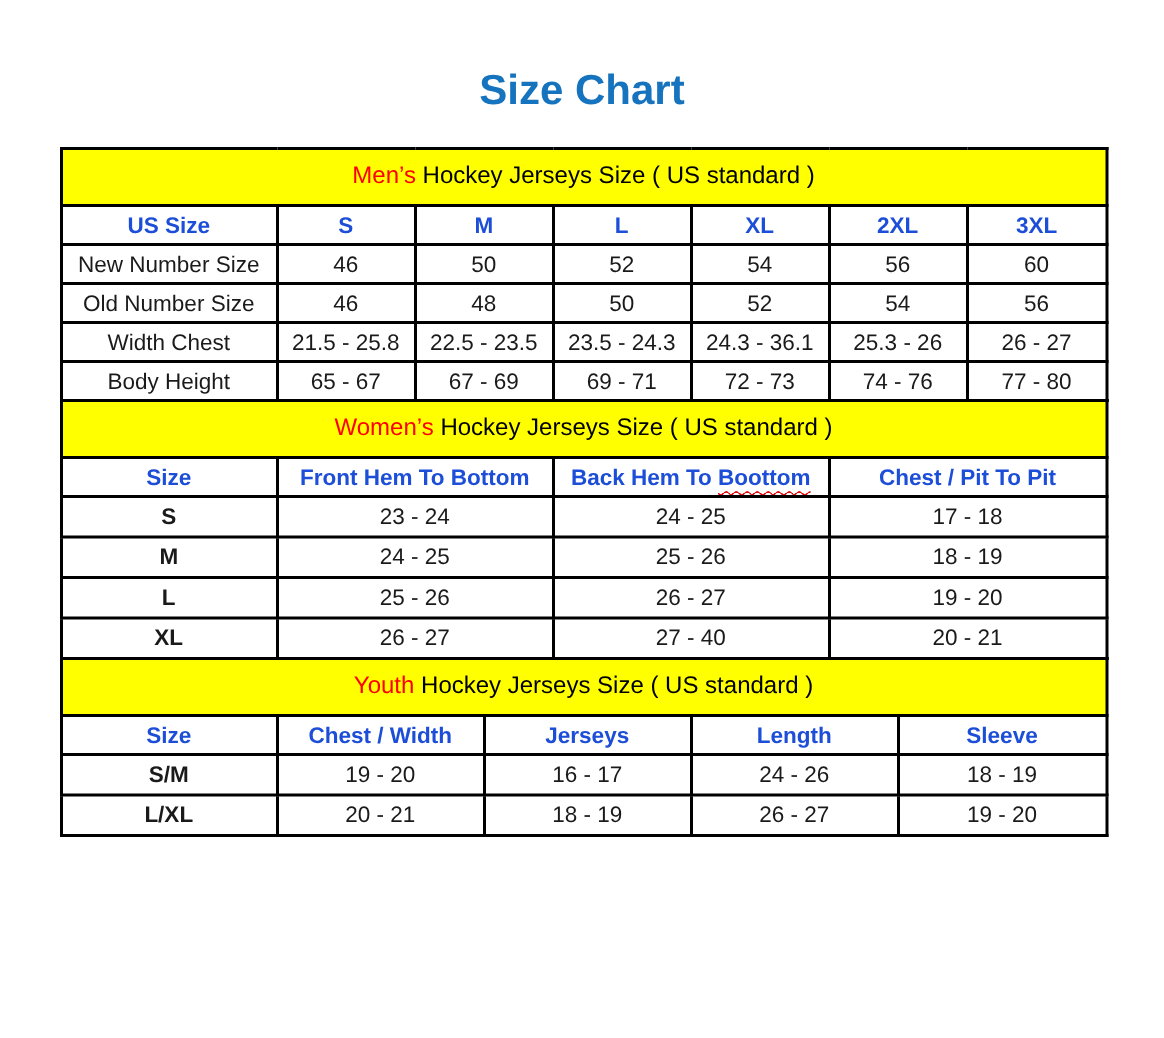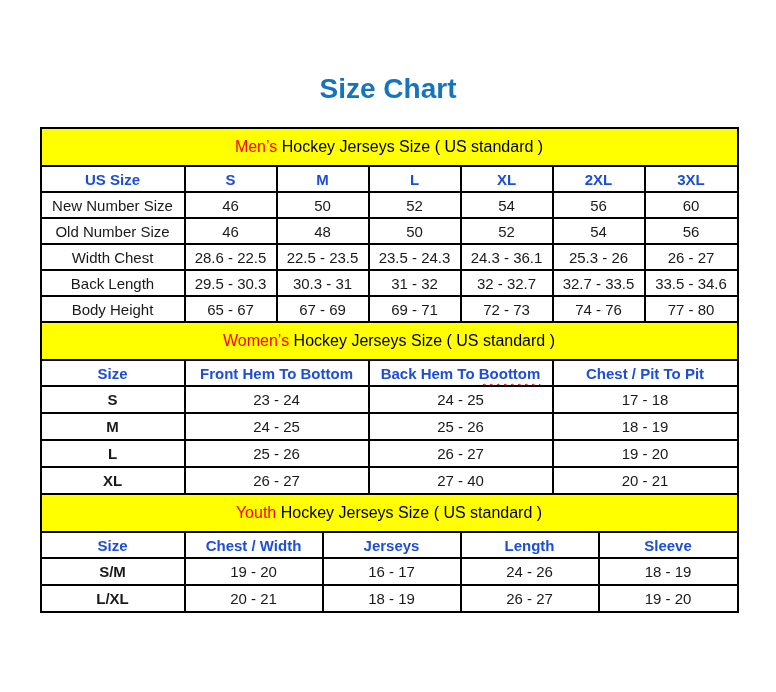--- a/index.html
+++ b/index.html
@@ -7,21 +7,21 @@
     padding: 0;
     background: #ffffff;
     width: 776px;
     height: 692px;
     font-family: "Liberation Sans", "DejaVu Sans", sans-serif;
     color: #1a1a1a;
     overflow: hidden;
   }
   .page-title {
     margin: 0;
-    padding-top: 73px;
+    padding-top: 44px;
     text-align: center;
     font-size: 28px;
     font-weight: bold;
     color: #1673be;
     letter-spacing: 0px;
   }
   .chart-wrap {
     width: 697px;
     margin: 22px auto 0 auto;
   }
@@ -116,35 +116,26 @@
         <td class="lbl-plain">Old Number Size</td>
         <td>46</td>
         <td>48</td>
         <td>50</td>
         <td>52</td>
         <td>54</td>
         <td>56</td>
       </tr>
       <tr class="drow">
         <td class="lbl-plain">Width Chest</td>
-        <td>28.6 - 22.5</td>
+        <td>21.5 - 25.8</td>
         <td>22.5 - 23.5</td>
         <td>23.5 - 24.3</td>
         <td>24.3 - 36.1</td>
         <td>25.3 - 26</td>
         <td>26 - 27</td>
-      </tr>
-      <tr class="drow">
-        <td class="lbl-plain">Back Length</td>
-        <td>29.5 - 30.3</td>
-        <td>30.3 - 31</td>
-        <td>31 - 32</td>
-        <td>32 - 32.7</td>
-        <td>32.7 - 33.5</td>
-        <td>33.5 - 34.6</td>
       </tr>
       <tr class="drow">
         <td class="lbl-plain">Body Height</td>
         <td>65 - 67</td>
         <td>67 - 69</td>
         <td>69 - 71</td>
         <td>72 - 73</td>
         <td>74 - 76</td>
         <td>77 - 80</td>
       </tr>

